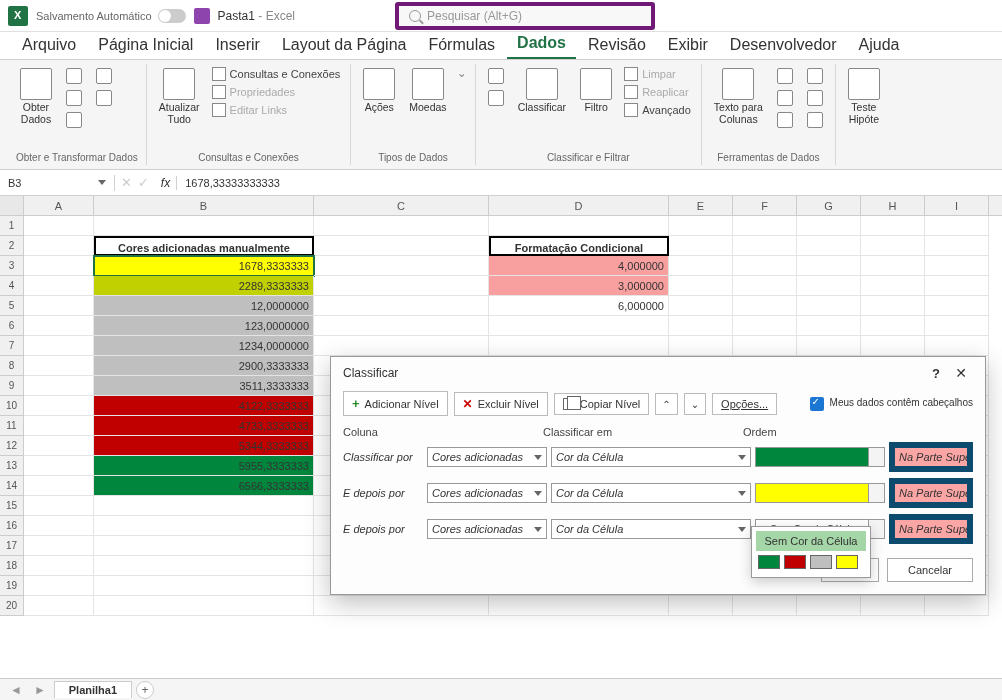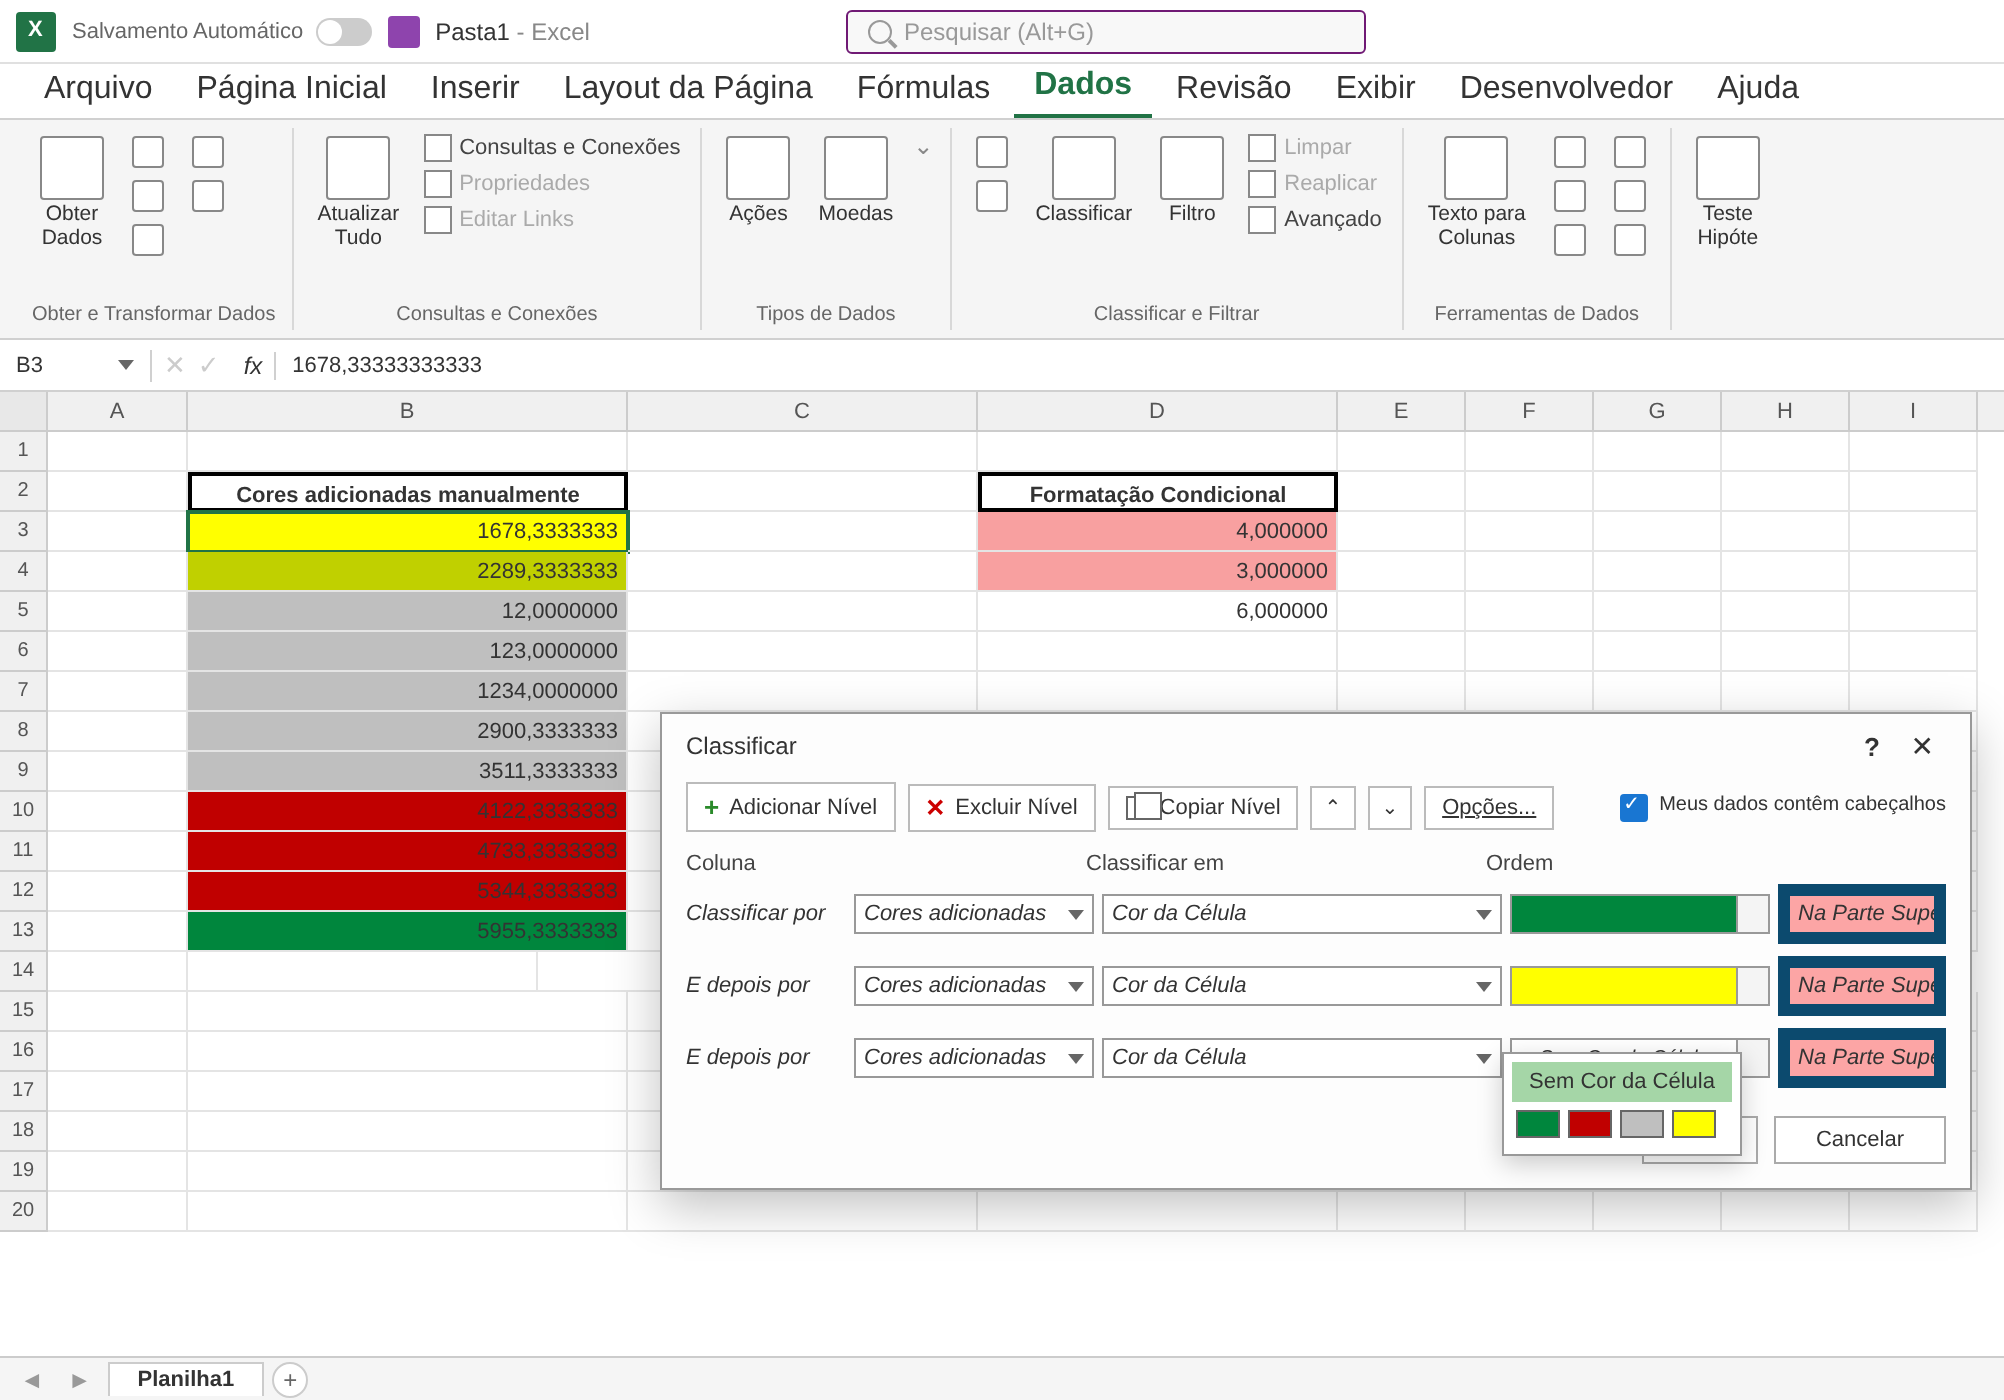--- a/index.html
+++ b/index.html
@@ -8,21 +8,21 @@
   
   .titlebar { height: 32px; background: #fff; display: flex; align-items: center; padding: 0 8px; border-bottom: 1px solid #e0e0e0; gap: 8px; }
   .titlebar .app-icon { width: 20px; height: 20px; background: #217346; border-radius: 2px; position: relative; }
   .titlebar .app-icon::after { content: "X"; position: absolute; color: #fff; font-weight: bold; font-size: 11px; top: 3px; left: 6px; }
   .titlebar .autosave { font-size: 11px; color: #666; display: flex; align-items: center; gap: 6px; }
   .titlebar .toggle { width: 28px; height: 14px; background: #ccc; border-radius: 7px; position: relative; }
   .titlebar .toggle::after { content: ""; width: 12px; height: 12px; background: #fff; border-radius: 50%; position: absolute; top: 1px; left: 1px; }
   .titlebar .save-icon { width: 16px; height: 16px; background: #8e44ad; border-radius: 2px; }
   .titlebar .doc-title { font-size: 12px; }
   .titlebar .doc-title .app { color: #888; }
-  .titlebar .search { margin-left: 120px; display: flex; align-items: center; gap: 6px; color: #999; background: #f8f8f8; border: 1px solid #701a75; padding: 3px 10px; border-radius: 3px; width: 260px; text-align: center; }
+  .titlebar .search { margin-left: 92px; display: flex; align-items: center; gap: 6px; color: #999; background: #f8f8f8; border: 4px solid #701a75; padding: 3px 10px; border-radius: 3px; width: 260px; text-align: center; }
   .titlebar .search-icon { width: 12px; height: 12px; border: 1.5px solid #999; border-radius: 50%; position: relative; }
   .titlebar .search-icon::after { content: ""; position: absolute; width: 5px; height: 1.5px; background: #999; transform: rotate(45deg); bottom: -2px; right: -4px; }
   
   
   .ribbon-tabs { height: 28px; background: #fff; display: flex; align-items: flex-end; padding: 0 12px; border-bottom: 1px solid #d0d0d0; gap: 2px; }
   .ribbon-tabs .tab { padding: 5px 10px; font-size: 16px; cursor: pointer; }
   .ribbon-tabs .tab.active { border-bottom: 2px solid #217346; color: #217346; font-weight: 600; }
   
   
   .ribbon { height: 110px; background: #f5f5f5; border-bottom: 1px solid #d0d0d0; display: flex; padding: 4px 8px; gap: 0; }
@@ -33,21 +33,21 @@
   .rbtn { display: flex; flex-direction: column; align-items: center; gap: 2px; padding: 2px 4px; cursor: pointer; }
   .rbtn .ico { width: 32px; height: 32px; border: 1px solid #888; border-radius: 2px; background: #fff; }
   .rbtn .ico.small { width: 16px; height: 16px; }
   .rbtn span { font-size: 10.5px; text-align: center; line-height: 1.1; }
   .rcol { display: flex; flex-direction: column; gap: 2px; }
   .rline { display: flex; align-items: center; gap: 4px; font-size: 11px; color: #444; padding: 1px 2px; cursor: pointer; }
   .rline .mini { width: 14px; height: 14px; border: 1px solid #888; background: #fff; }
 
   
   .formula-row { height: 26px; background: #fff; border-bottom: 1px solid #d0d0d0; display: flex; align-items: center; }
-  .name-box { width: 76px; border-right: 1px solid #d0d0d0; padding: 2px 8px; font-size: 11px; display: flex; align-items: center; justify-content: space-between; }
+  .name-box { width: 115px; border-right: 1px solid #d0d0d0; padding: 2px 8px; font-size: 11px; display: flex; align-items: center; justify-content: space-between; }
   .name-box .dd { width: 0; height: 0; border-left: 4px solid transparent; border-right: 4px solid transparent; border-top: 5px solid #666; }
   .fbtns { display: flex; padding: 0 6px; gap: 6px; align-items: center; color: #888; }
   .fbtns span { cursor: pointer; font-size: 13px; }
   .fx { font-style: italic; font-size: 12px; padding: 0 6px; border-right: 1px solid #d0d0d0; }
   .formula-input { flex: 1; padding: 2px 8px; font-size: 11px; }
   
   
   .grid-wrap { position: absolute; top: 196px; bottom: 22px; left: 0; right: 0; background: #fff; overflow: hidden; }
   .col-headers { height: 20px; display: flex; border-bottom: 1px solid #ccc; background: #f0f0f0; }
   .corner { width: 24px; border-right: 1px solid #ccc; background: #e8e8e8; }
@@ -487,20 +487,21 @@
         <div class="cell wE"></div>
         <div class="cell wF"></div>
         <div class="cell wG"></div>
         <div class="cell wH"></div>
         <div class="cell wI"></div>
       </div>
 
     <div class="row">
         <div class="rh">14</div>
         <div class="cell wA"></div>
+        <div class="cell wB num bg-green">6566,3333333</div>
         <div class="cell wC"></div>
         <div class="cell wD"></div>
         <div class="cell wE"></div>
         <div class="cell wF"></div>
         <div class="cell wG"></div>
         <div class="cell wH"></div>
         <div class="cell wI"></div>
       </div>
 
     <div class="row">

